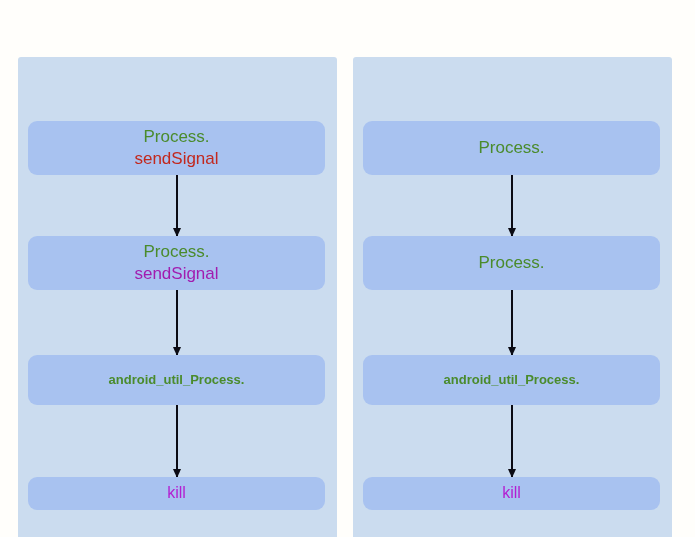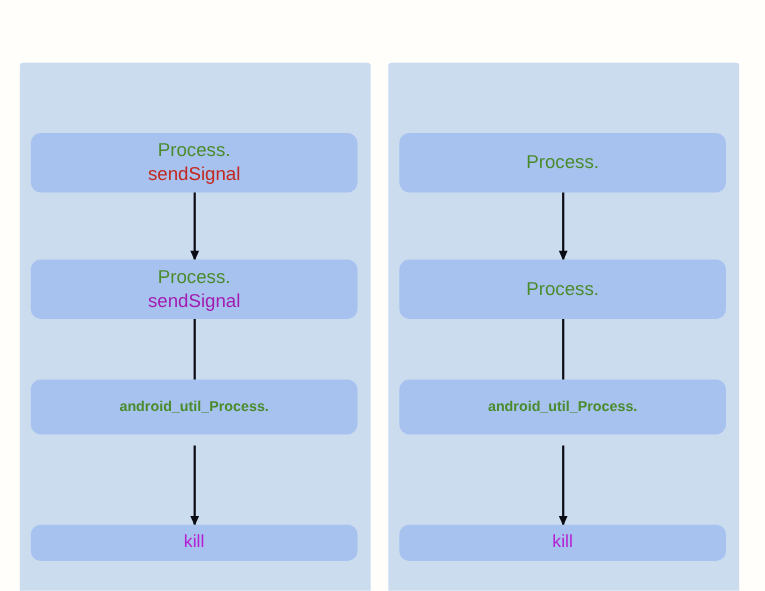--- a/index.html
+++ b/index.html
@@ -43,21 +43,21 @@
     display: flex;
     flex-direction: column;
     align-items: center;
     justify-content: center;
     text-align: center;
     line-height: 1.28;
     white-space: nowrap;
   }
   .node.r1 { top: 64px;  height: 54px; }
   .node.r2 { top: 179px; height: 54px; }
-  .node.r3 { top: 288px; height: 50px; }
+  .node.r3 { top: 298px; height: 50px; }
   .node.r4 { top: 420px; height: 33px; }
 
   
   .ln {
     display: block;
   }
   .size-lg { font-size: 17px; font-weight: 400; }
   .size-sm { font-size: 13px; font-weight: bold; }
   .size-md { font-size: 16px; font-weight: 400; }
 

